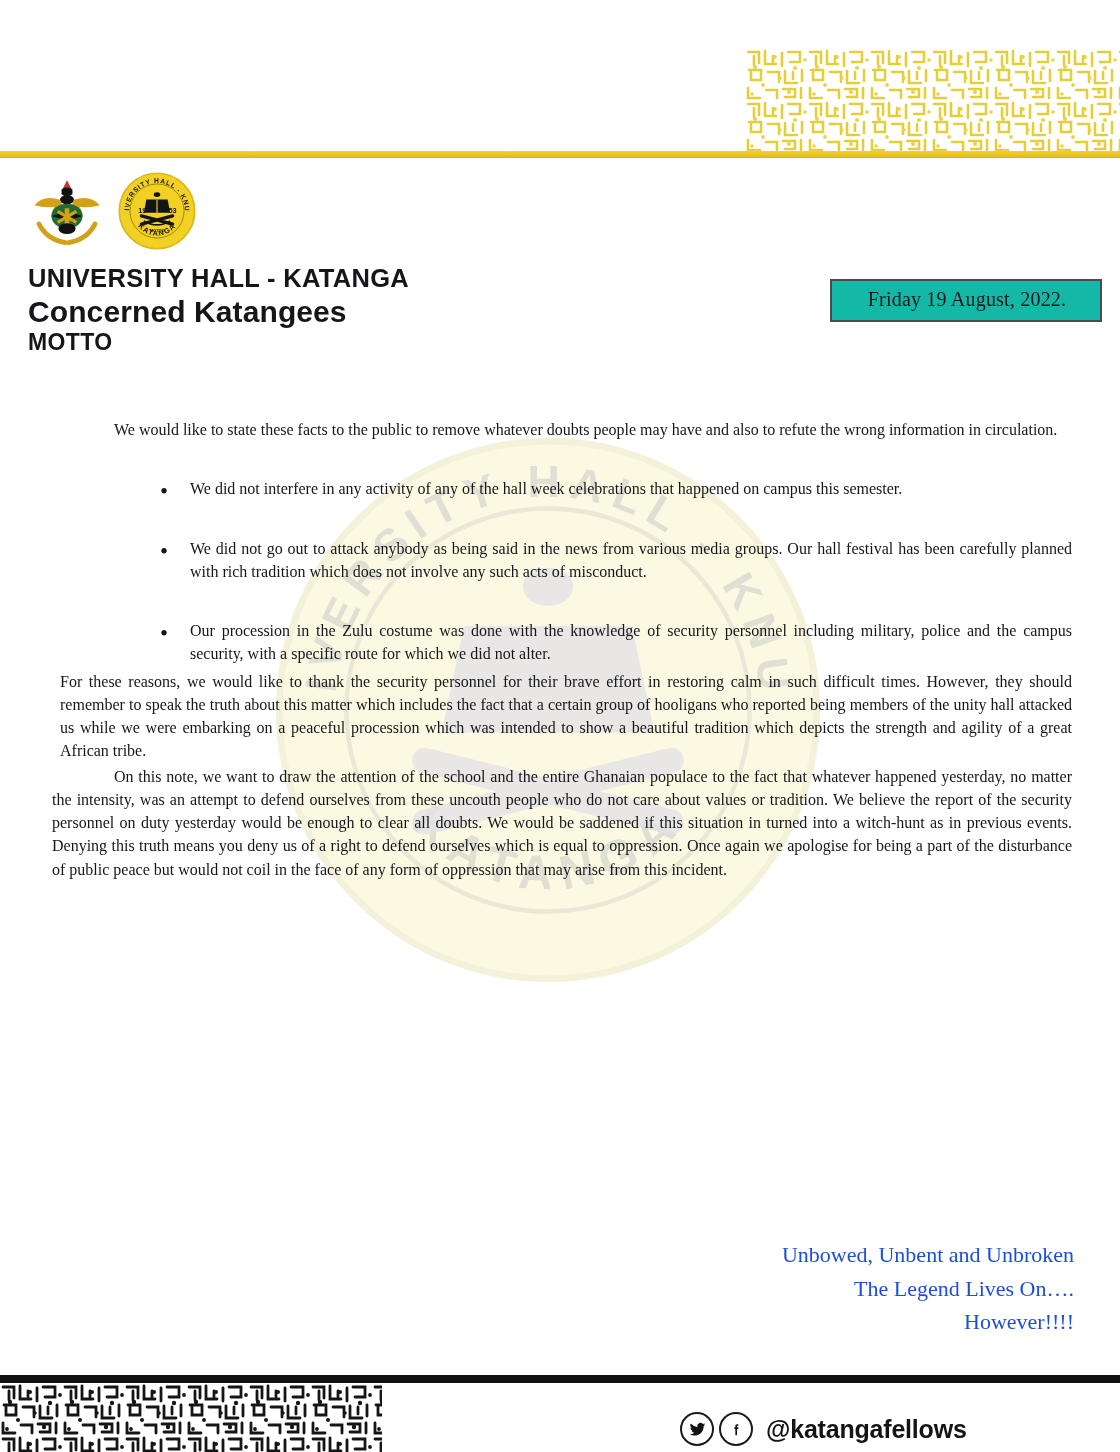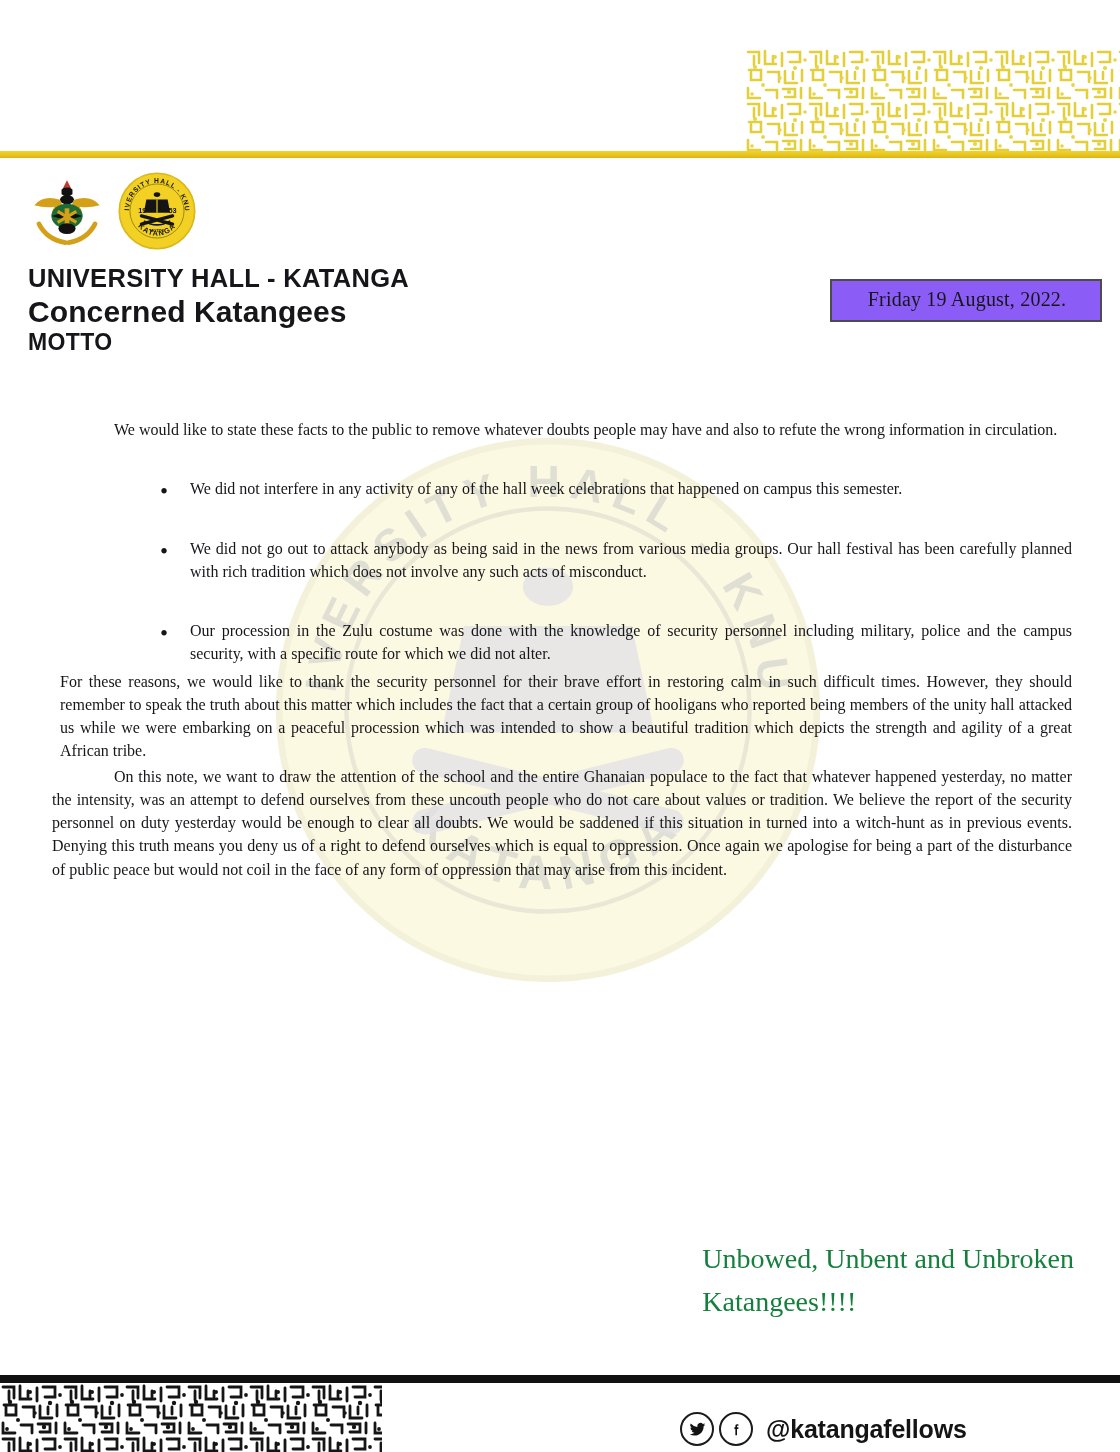--- a/index.html
+++ b/index.html
@@ -76,21 +76,21 @@
     letter-spacing: .4px;
   }
 
   
   .date-box {
     position: absolute;
     right: 18px;
     top: 279px;
     min-width: 238px;
     border: 2px solid #4c4c4c;
-    background: #8b5cf6;
+    background: #14b8a6;
     padding: 7px 14px 9px 16px;
     font-size: 20px;
     color: #17171b;
     text-align: center;
     letter-spacing: .2px;
   }
 
   
   .watermark {
     position: absolute;
@@ -138,23 +138,24 @@
     left: 108px;
     top: -2px;
     font-size: 23px;
   }
 
   
   .closing {
     position: absolute;
     right: 46px;
     top: 1238px;
-    font-size: 28px;
+    text-align: right;
+    font-size: 22px;
     line-height: 1.53;
-    color: #15803d;
+    color: #1d4ed8;
   }
 
   
   .footer-rule {
     position: absolute;
     left: 0;
     top: 1375px;
     width: 1120px;
     height: 8px;
     background: #111111;
@@ -336,21 +337,22 @@
       <li>We did not go out to attack anybody as being said in the news from various media groups. Our hall festival has been carefully planned with rich tradition which does not involve any such acts of misconduct.</li>
       <li>Our procession in the Zulu costume was done with the knowledge of security personnel including military, police and the campus security, with a specific route for which we did not alter.</li>
     </ul>
 
     <p class="para noindent">For these reasons, we would like to thank the security personnel for their brave effort in restoring calm in such difficult times. However, they should remember to speak the truth about this matter which includes the fact that a certain group of hooligans who reported being members of the unity hall attacked us while we were embarking on a peaceful procession which was intended to show a beautiful tradition which depicts the strength and agility of a great African tribe.</p>
     <p class="para">On this note, we want to draw the attention of the school and the entire Ghanaian populace to the fact that whatever happened yesterday, no matter the intensity, was an attempt to defend ourselves from these uncouth people who do not care about values or tradition. We believe the report of the security personnel on duty yesterday would be enough to clear all doubts. We would be saddened if this situation in turned into a witch-hunt as in previous events. Denying this truth means you deny us of a right to defend ourselves which is equal to oppression. Once again we apologise for being a part of the disturbance of public peace but would not coil in the face of any form of oppression that may arise from this incident.</p>
   </div>
 
   <div class="closing">
     <div>Unbowed, Unbent and Unbroken</div>
-    <div>Katangees!!!!</div>
+    <div>The Legend Lives On….</div>
+    <div>However!!!!</div>
   </div>
 
   <div class="footer-rule"></div>
 
   <div class="footer-pattern">
     <svg width="382" height="69" viewBox="0 0 382 69" xmlns="http://www.w3.org/2000/svg">
       <defs>
         <pattern id="adinkraB" x="0" y="0" width="62" height="52" patternUnits="userSpaceOnUse">
           <g fill="none" stroke="#151515" stroke-width="2.8" stroke-linecap="round">
             <path d="M3 4 L14 4 L14 15"></path>

